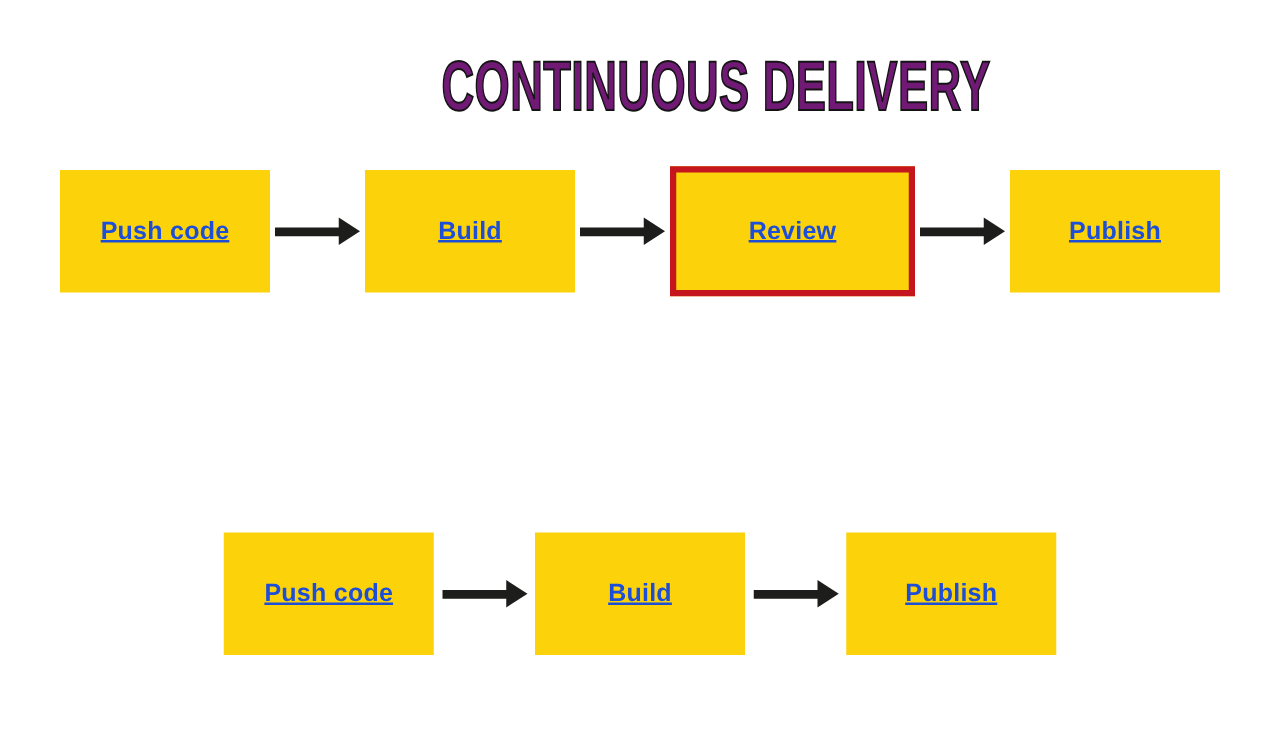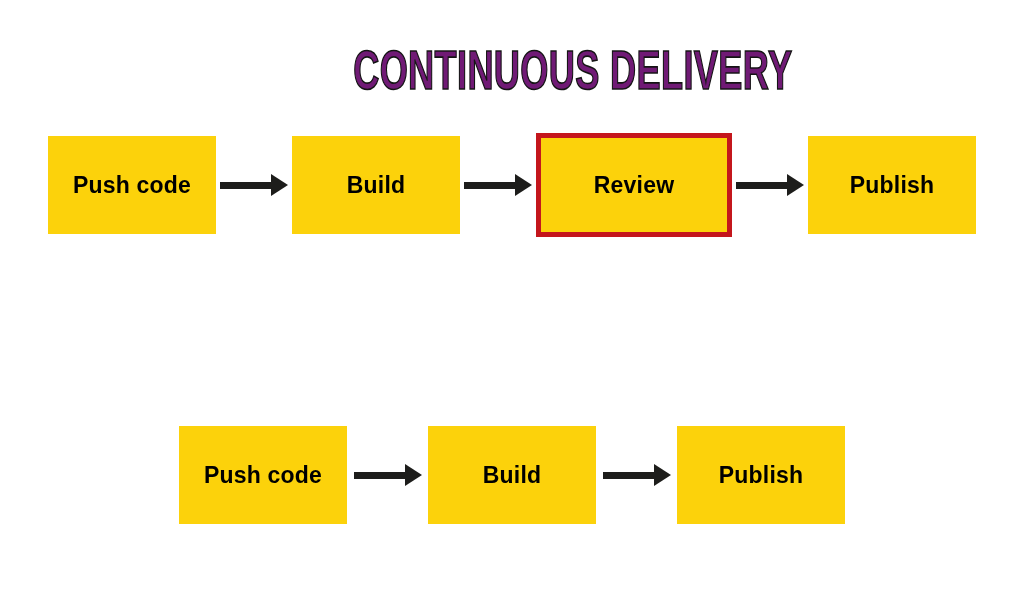--- a/index.html
+++ b/index.html
@@ -62,25 +62,26 @@
     justify-content: center;
     flex: 0 0 auto;
   }
   .step.highlighted {
     box-sizing: border-box;
     width: 196px;
     height: 104px;
     border: 5px solid #C4161C;
   }
   .step-label {
-    color: #000000;
-    font-size: 23px;
+    color: #1d4ed8;
+    font-size: 20px;
     font-weight: 700;
     letter-spacing: 0.2px;
     white-space: nowrap;
+    text-decoration: underline;
   }
 
   
   .arrow-wrap {
     flex: 0 0 auto;
     display: flex;
     align-items: center;
     justify-content: center;
   }
   .flow-delivery .arrow-wrap   { width: 76px; }

